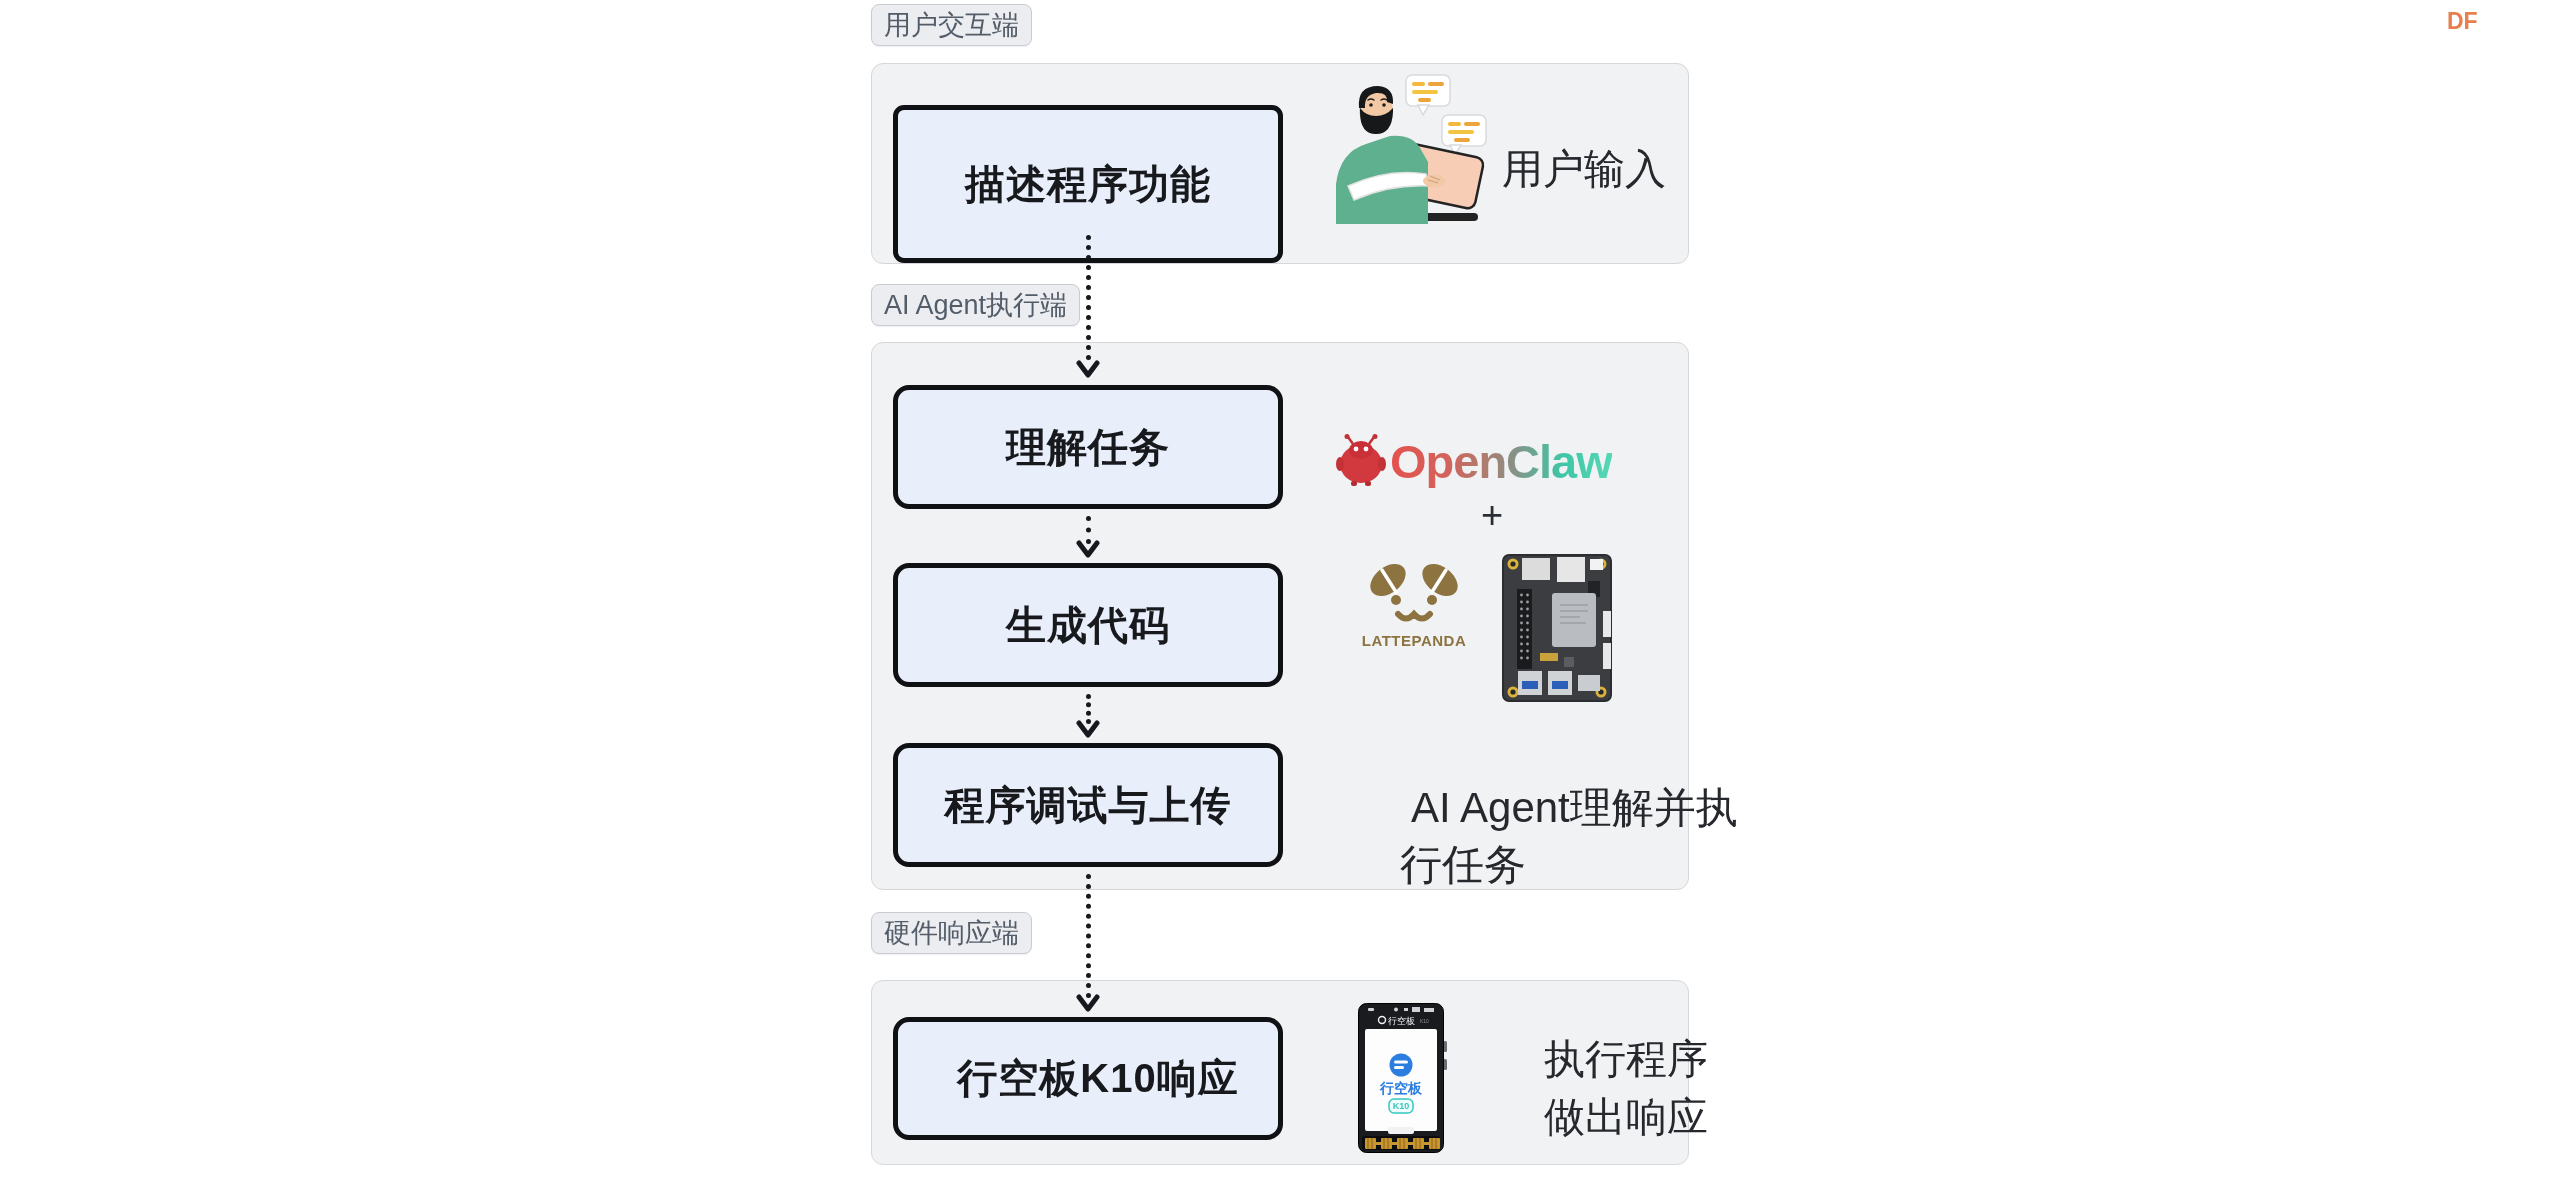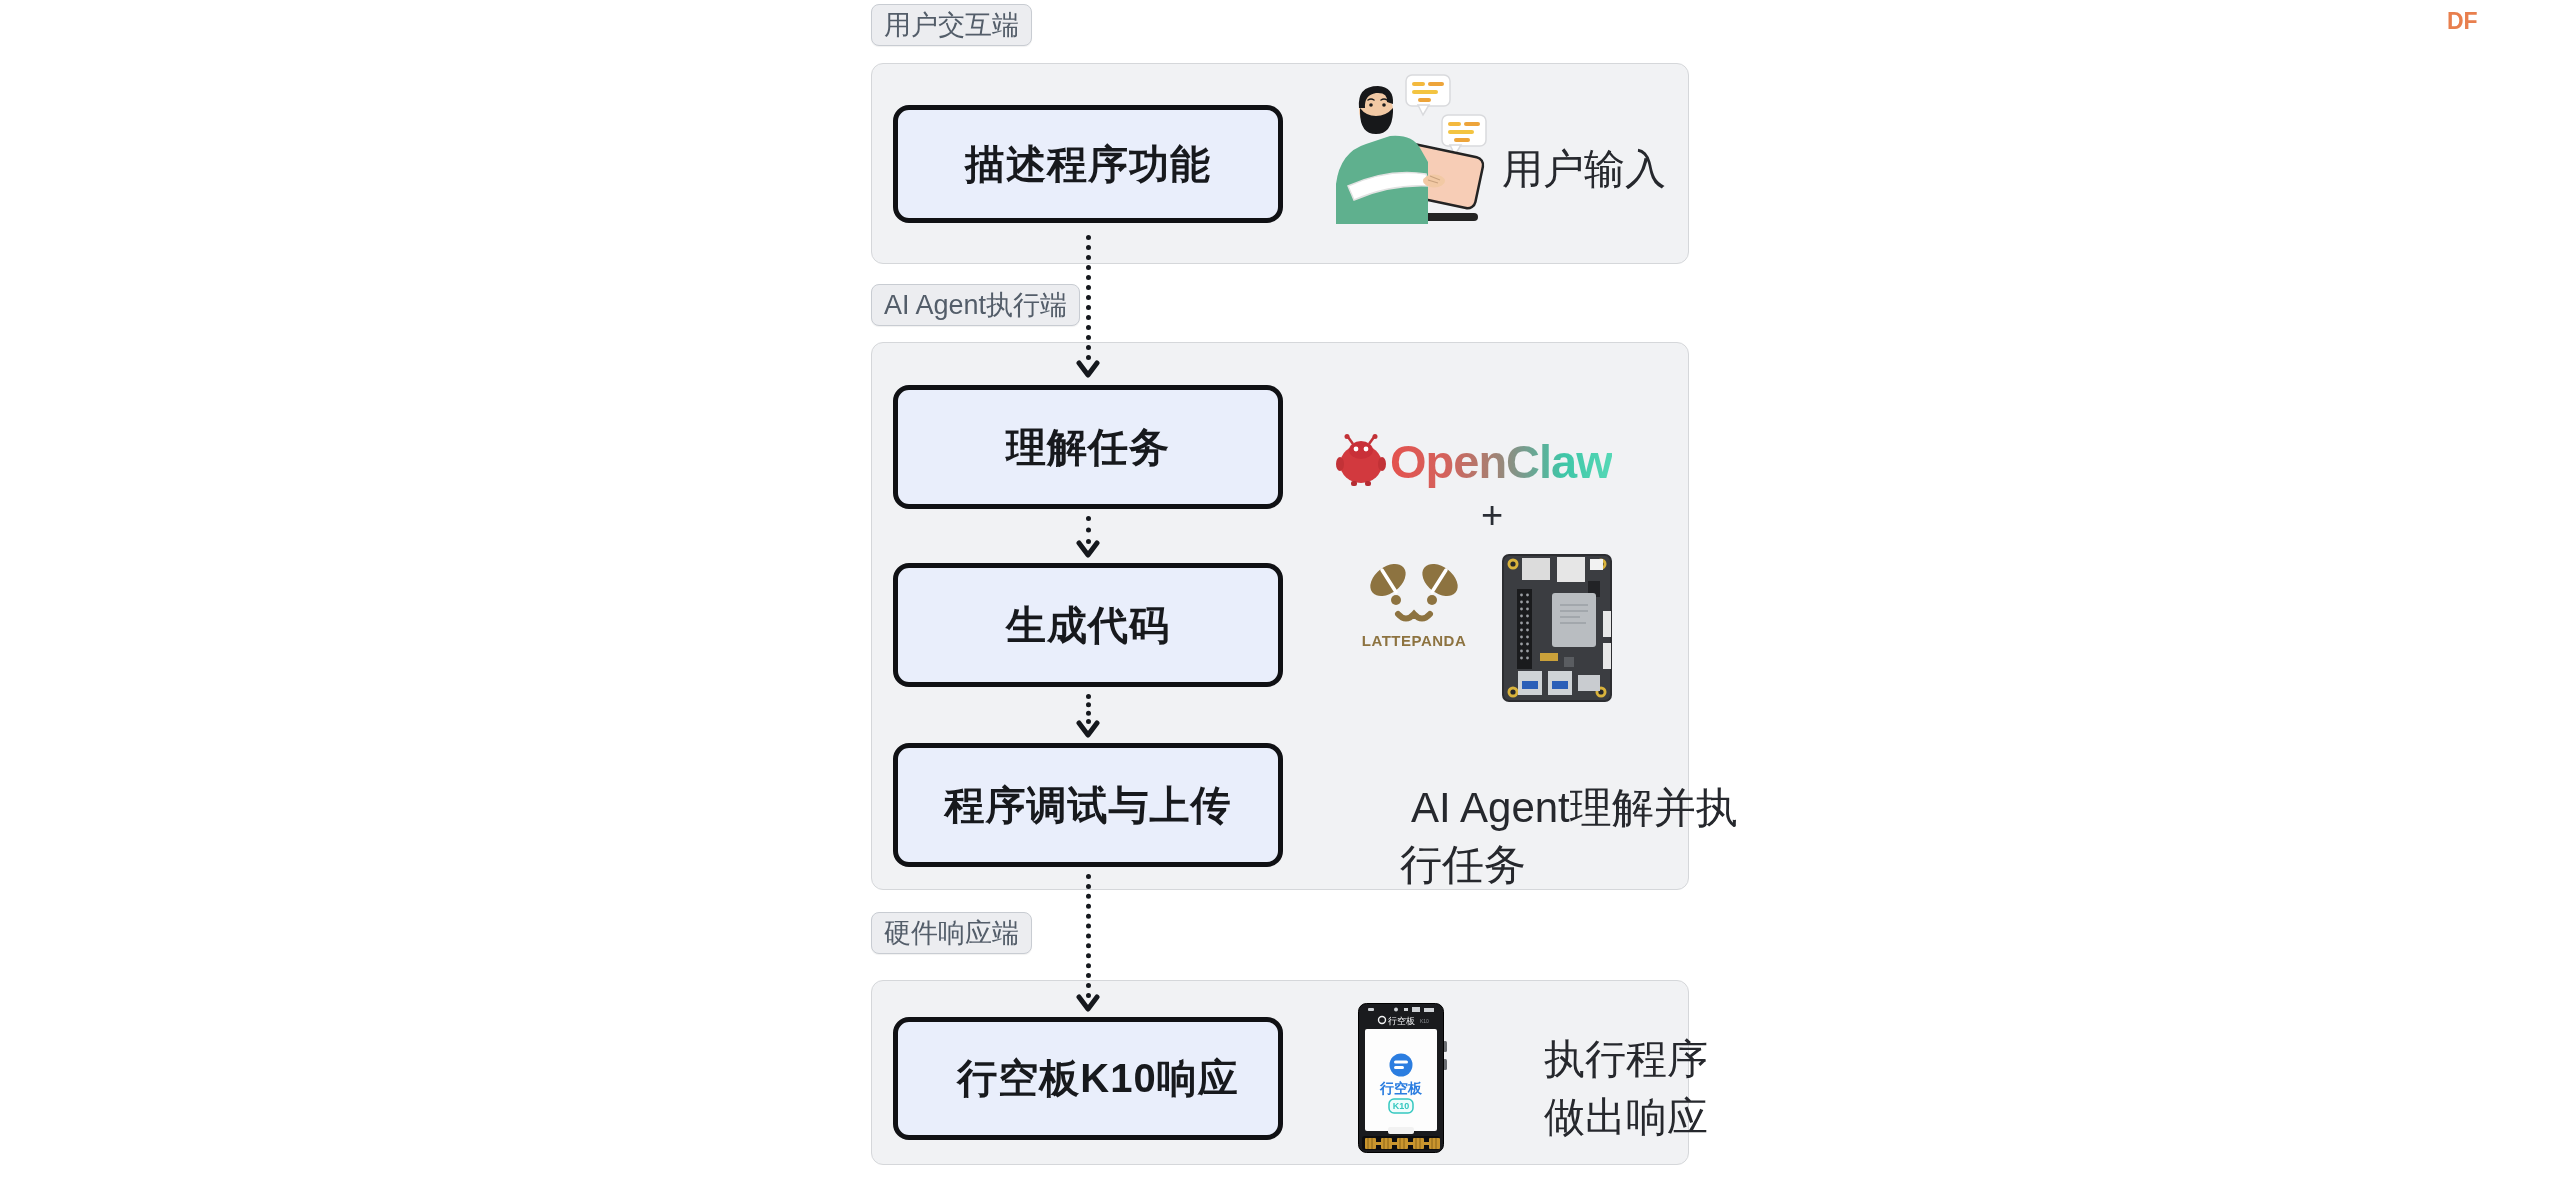--- a/index.html
+++ b/index.html
@@ -20,21 +20,21 @@
   
   .panel{position:absolute;left:871px;width:816px;background:#f1f2f4;border:1px solid #d5d7da;border-radius:12px;}
   #panel-user{top:63px;height:199px;}
   #panel-agent{top:342px;height:546px;}
   #panel-hw{top:980px;height:183px;}
 
   
   .flowbox{position:absolute;left:893px;width:390px;background:#e9eefb;border:5px solid #101114;border-radius:16px;
            display:flex;align-items:center;justify-content:center;box-sizing:border-box;
            font-size:40px;font-weight:600;color:#17191d;letter-spacing:1px;white-space:nowrap;}
-  #box-describe{top:105px;height:118px;}
+  #box-describe{top:105px;height:158px;border-radius:11px;}
   #box-understand{top:385px;height:124px;}
   #box-generate{top:563px;height:124px;}
   #box-debug{top:743px;height:124px;}
   #box-k10{top:1017px;height:123px;padding-left:20px;}
 
   
   .dash{position:absolute;left:1086px;width:0;border-left:5px dotted #15181d;}
   #dash-1{top:235px;height:125px;}
   #dash-2{top:516px;height:28px;}
   #dash-3{top:694px;height:30px;}

